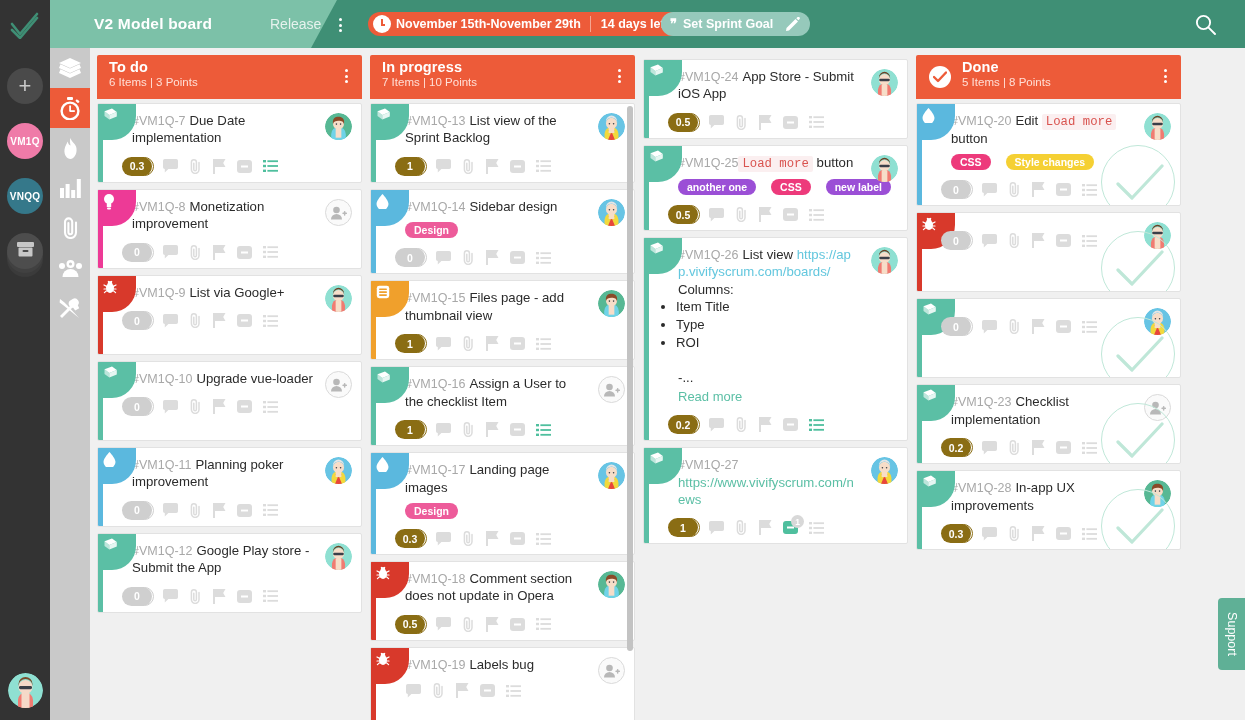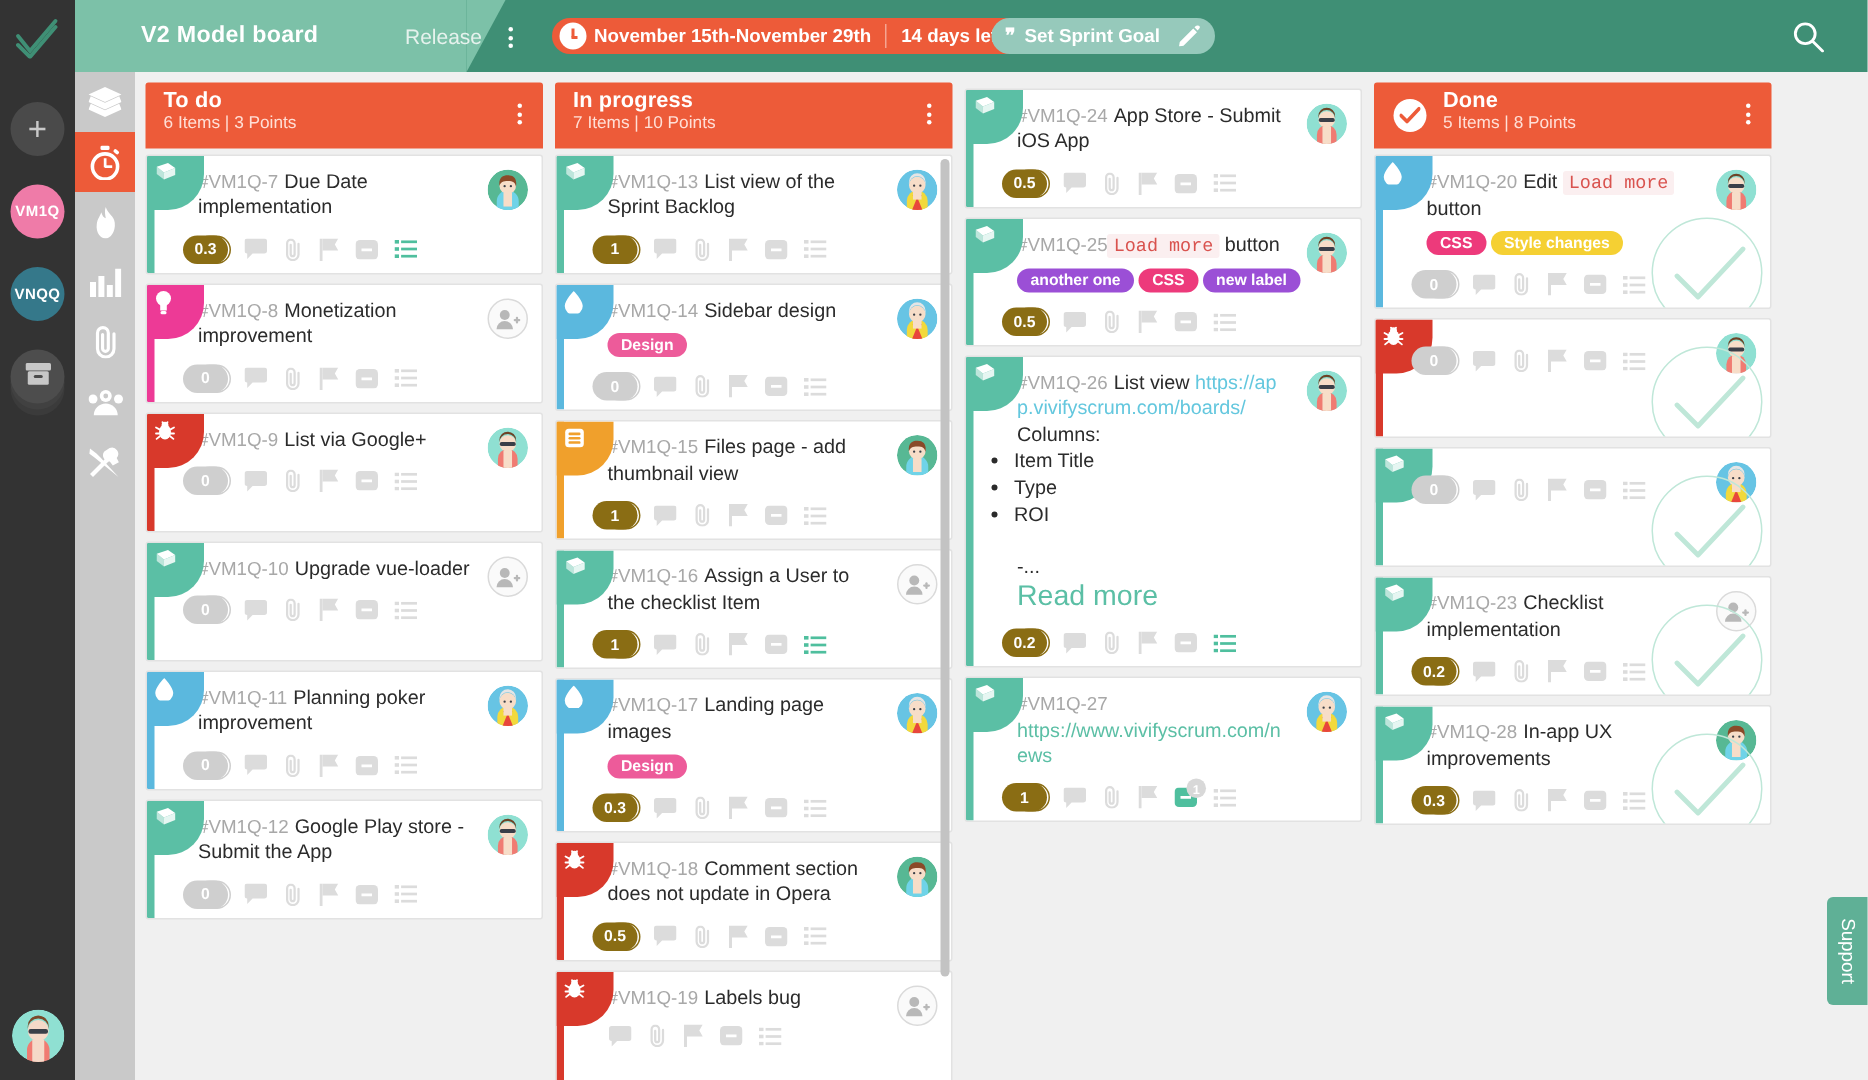--- a/index.html
+++ b/index.html
@@ -170,21 +170,21 @@
   .avatar{
     position:absolute; right:9px; top:9px; width:27px; height:27px; border-radius:50%;
     overflow:hidden;
   }
   .avatar-empty{
     position:absolute; right:9px; top:9px; width:27px; height:27px; border-radius:50%;
     border:1px solid #dadada; background:#fafafa;
     display:flex; align-items:center; justify-content:center;
   }
 
-  .labels{ padding-left:24px; margin-top:7px; display:flex; flex-wrap:wrap; gap:3px; }
+  .labels{ padding-left:24px; margin-top:7px; display:flex; flex-wrap:wrap; gap:15px; }
   .label{
     font-size:10.5px; font-weight:bold; color:#fff; border-radius:9px;
     padding:2.5px 9px 3px; line-height:1; white-space:nowrap;
   }
 
   .footer{
     display:flex; align-items:center; gap:0; margin-top:10px; padding-left:14px;
     position:relative;
   }
   .pts{
@@ -1310,21 +1310,21 @@
                 <path d="M10.3 12.8 a7.2 7.2 0 0 1 14.4 0 v-2 a7.2 7.2 0 0 0-14.4 0z" fill="#6d4326"></path>
                 <rect x="10.6" y="12.6" width="13.8" height="3.3" rx="1.5" fill="#3a3f48"></rect>
               </svg></div>
             <div class="title"><span class="key">#VM1Q-26</span><span class="name">List view</span> <a class="link">https://app.vivifyscrum.com/boards/</a> <span>Columns:</span></div>
             <ul class="bullets">
               <li>Item Title</li>
               <li>Type</li>
               <li>ROI</li>
             </ul>
             <div class="dashdots" style="padding-left:24px;margin-top:18px">-...</div>
-            <div style="padding-left:24px"><a class="linkg" style="font-size:19px">Read more</a></div>
+            <div style="padding-left:24px"><a class="linkg" style="font-size:13px">Read more</a></div>
             <div class="footer">
               <span class="pts">
                 <span class="edge gold"></span>
                 <span class="coin gold">0.2</span>
               </span>
               <span class="ficons">
                 <span class="fi">
                   <svg width="15" height="14" viewBox="0 0 15 14">
                     <path d="M0 1.8 a1.8 1.8 0 0 1 1.8-1.8 h11.4 a1.8 1.8 0 0 1 1.8 1.8 v6.4 a1.8 1.8 0 0 1-1.8 1.8 H5.4 L1.8 13.6 V10 H1.8 A1.8 1.8 0 0 1 0 8.2z" fill="#dcdcdc"></path>
                   </svg>

